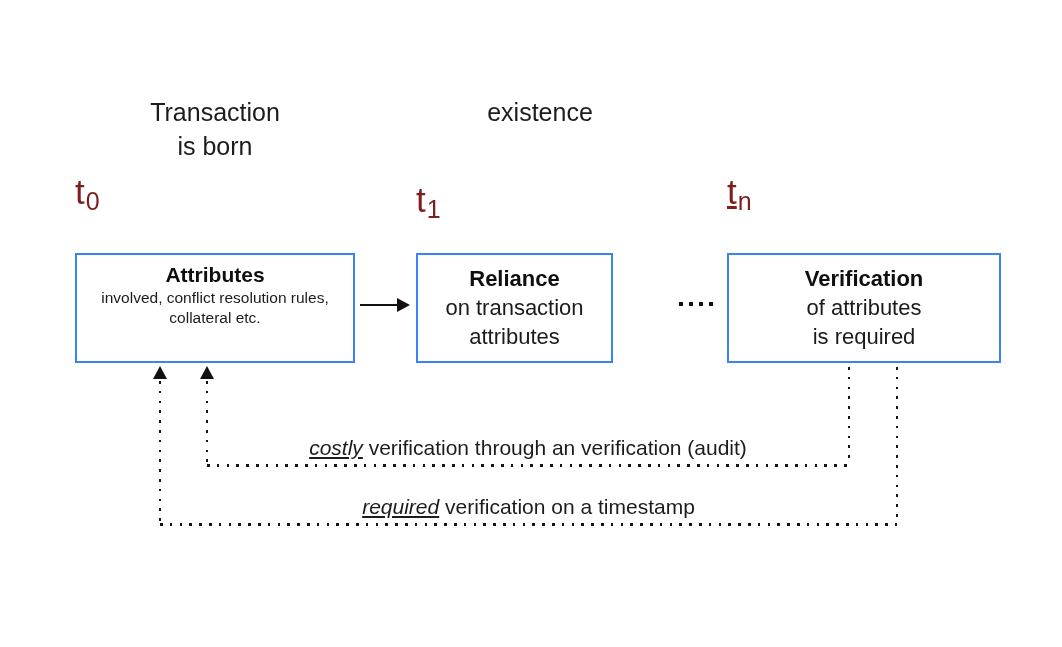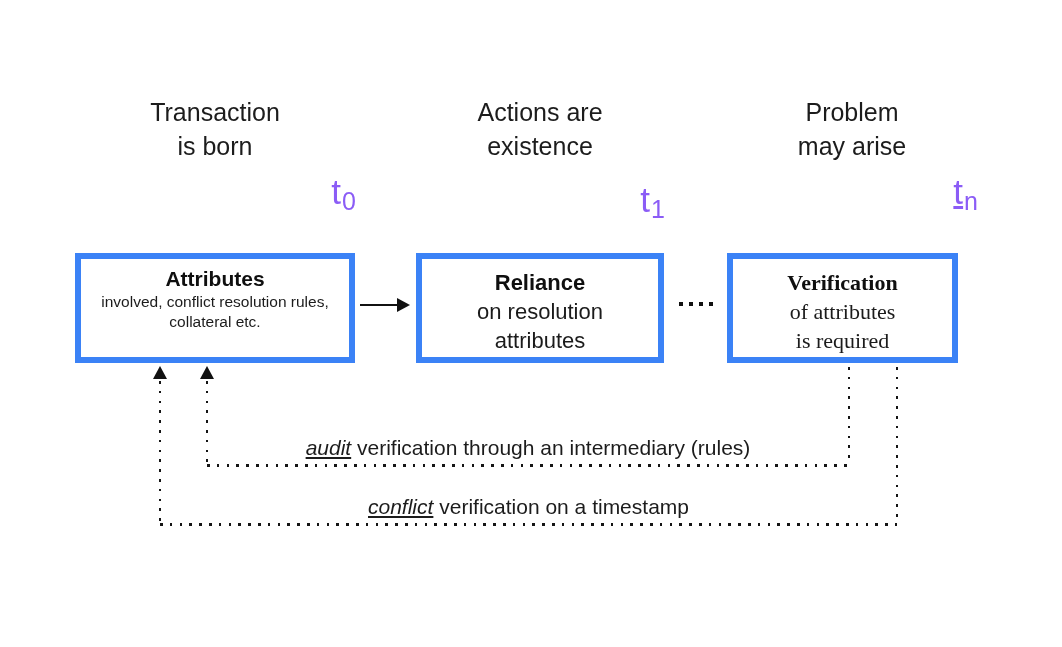--- a/index.html
+++ b/index.html
@@ -20,39 +20,39 @@
 
   
   .col-header {
     text-align: center;
     font-size: 25px;
     line-height: 34px;
     color: #1c1c1c;
     top: 95px;
   }
   .time-label {
-    text-align: right;
+    text-align: left;
     font-size: 35px;
     top: 172px;
-    color: #8b5cf6;
+    color: #7f1d1d;
   }
   .time-label sub {
     font-size: 25px;
     vertical-align: baseline;
     position: relative;
     top: 6px;
     left: 1px;
   }
 
   
   .stage-box {
     top: 253px;
     height: 110px;
     box-sizing: border-box;
-    border: 6px solid #3b82f6;
+    border: 2px solid #3b82f6;
     background: #ffffff;
     text-align: center;
   }
   .stage-box .box-title {
     font-weight: bold;
     color: #0f0f0f;
   }
   .box-small .box-title { font-size: 21px; padding-top: 7px; line-height: 26px; }
   .box-small .box-line  { font-size: 15.5px; line-height: 19.5px; white-space: nowrap; }
   .box-large .box-title { font-size: 22px; padding-top: 9px; line-height: 29px; }
@@ -113,49 +113,44 @@
 </head>
 <body>
 
 <div class="canvas">
 
   <div class="abs col-header" style="left:75px; width:280px;">
     <div>Transaction</div>
     <div>is born</div>
   </div>
   <div class="abs col-header" style="left:416px; width:248px;">
-    <div>Actions are</div>
     <div>existence</div>
-  </div>
-  <div class="abs col-header" style="left:727px; width:250px;">
-    <div>Problem</div>
-    <div>may arise</div>
   </div>
 
   <div class="abs time-label" style="left:75px; width:280px;">
     <span>t</span><sub>0</sub>
   </div>
   <div class="abs time-label" style="left:416px; width:248px;margin-top:8px;">
     <span>t</span><sub>1</sub>
   </div>
   <div class="abs time-label" style="left:727px; width:250px;text-decoration:underline;">
     <span>t</span><sub>n</sub>
   </div>
 
   <div class="abs stage-box box-small" style="left:75px; width:280px;">
     <div class="box-title">Attributes</div>
     <div class="box-line">involved, conflict resolution rules,</div>
     <div class="box-line">collateral etc.</div>
   </div>
-  <div class="abs stage-box box-large" style="left:416px; width:248px;">
+  <div class="abs stage-box box-large" style="left:416px; width:197px;">
     <div class="box-title">Reliance</div>
-    <div class="box-line">on resolution</div>
+    <div class="box-line">on transaction</div>
     <div class="box-line">attributes</div>
   </div>
-  <div class="abs stage-box box-large" style="left:727px; width:231px;font-family:Liberation Serif, serif;">
+  <div class="abs stage-box box-large" style="left:727px; width:274px;">
     <div class="box-title">Verification</div>
     <div class="box-line">of attributes</div>
     <div class="box-line">is required</div>
   </div>
 
   <div class="abs solid-arrow">
     <div class="shaft"></div>
     <div class="head"></div>
   </div>
 
@@ -171,20 +166,20 @@
   <div class="abs arrowhead-up" style="left:200px; top:366px;"></div>
   <div class="abs vdots" style="left:205.7px; top:381px; height:85px;"></div>
 
   <div class="abs vdots" style="left:847.7px; top:367px; height:97px;"></div>
   <div class="abs vdots" style="left:895.7px; top:367px; height:156px;"></div>
 
   <div class="abs hdots" style="left:207px; top:464px; width:642px;"></div>
   <div class="abs hdots" style="left:160px; top:523px; width:737px;"></div>
 
   <div class="abs path-label" style="left:207px; top:436px; width:642px;">
-    <span class="emph">audit</span><span> verification through an intermediary (rules)</span>
+    <span class="emph">costly</span><span> verification through an verification (audit)</span>
   </div>
   <div class="abs path-label" style="left:160px; top:495px; width:737px;">
-    <span class="emph">conflict</span><span> verification on a timestamp</span>
+    <span class="emph">required</span><span> verification on a timestamp</span>
   </div>
 
 
 </div>
 
 </body></html>

